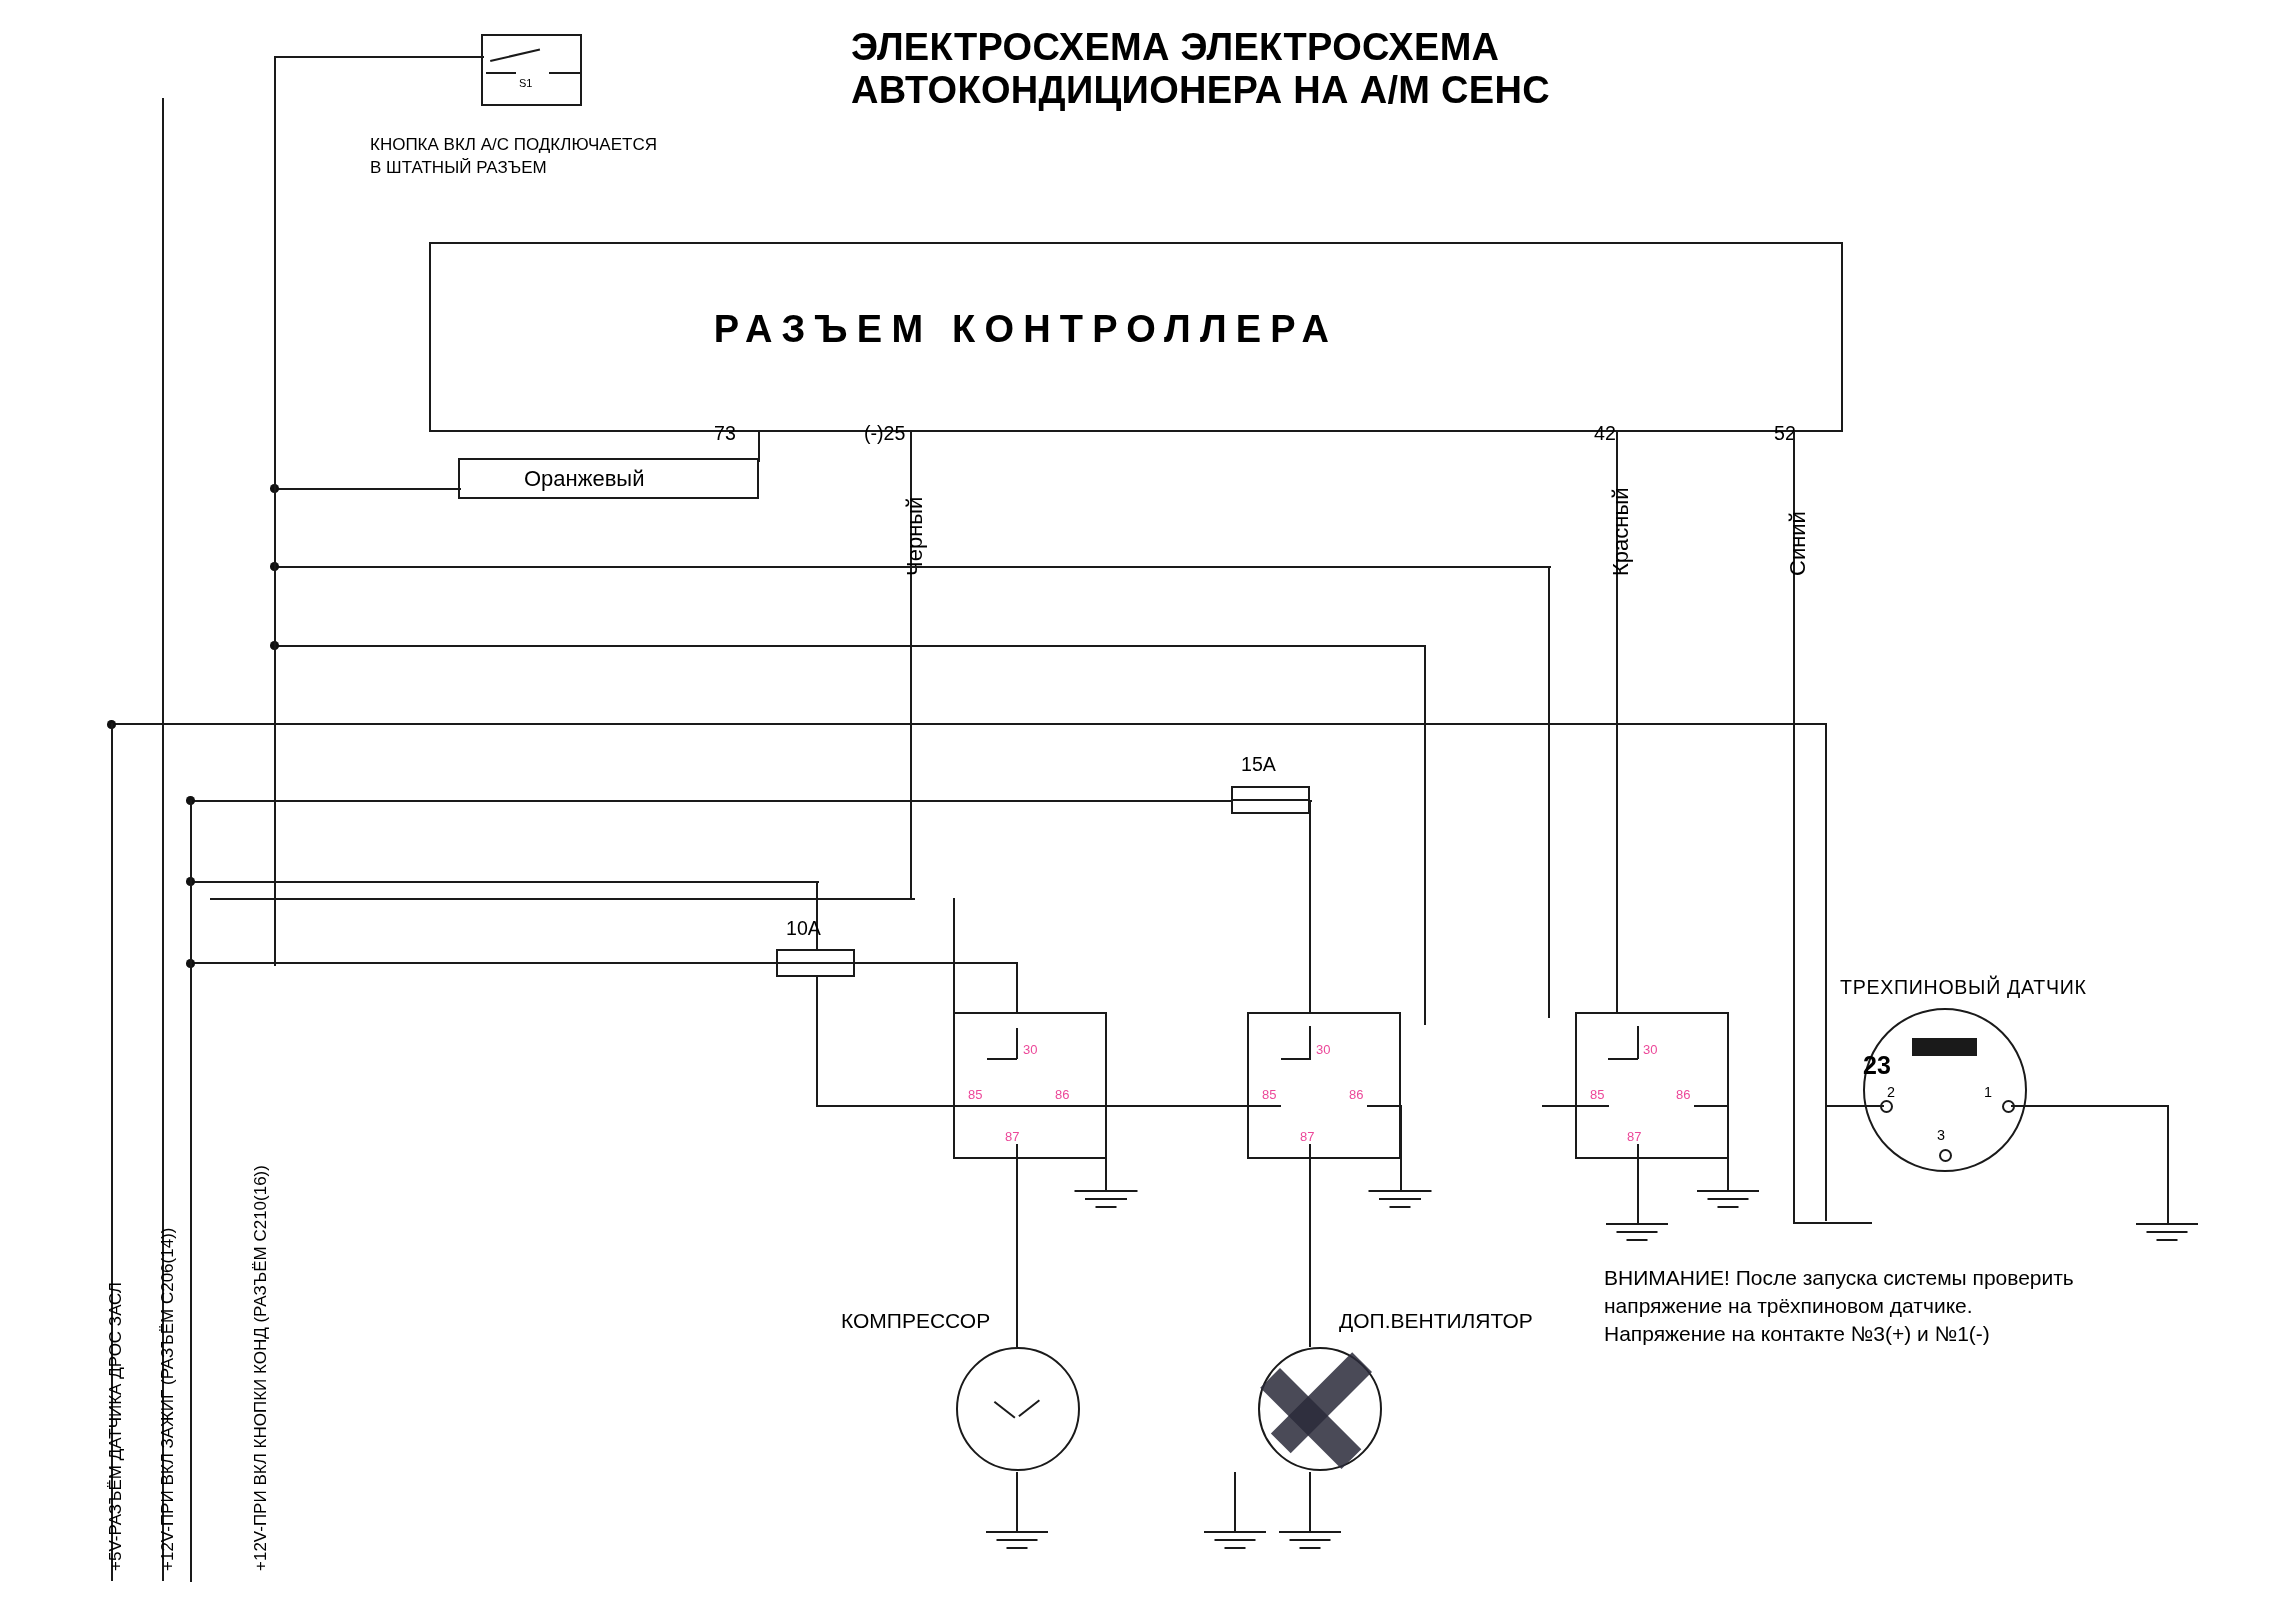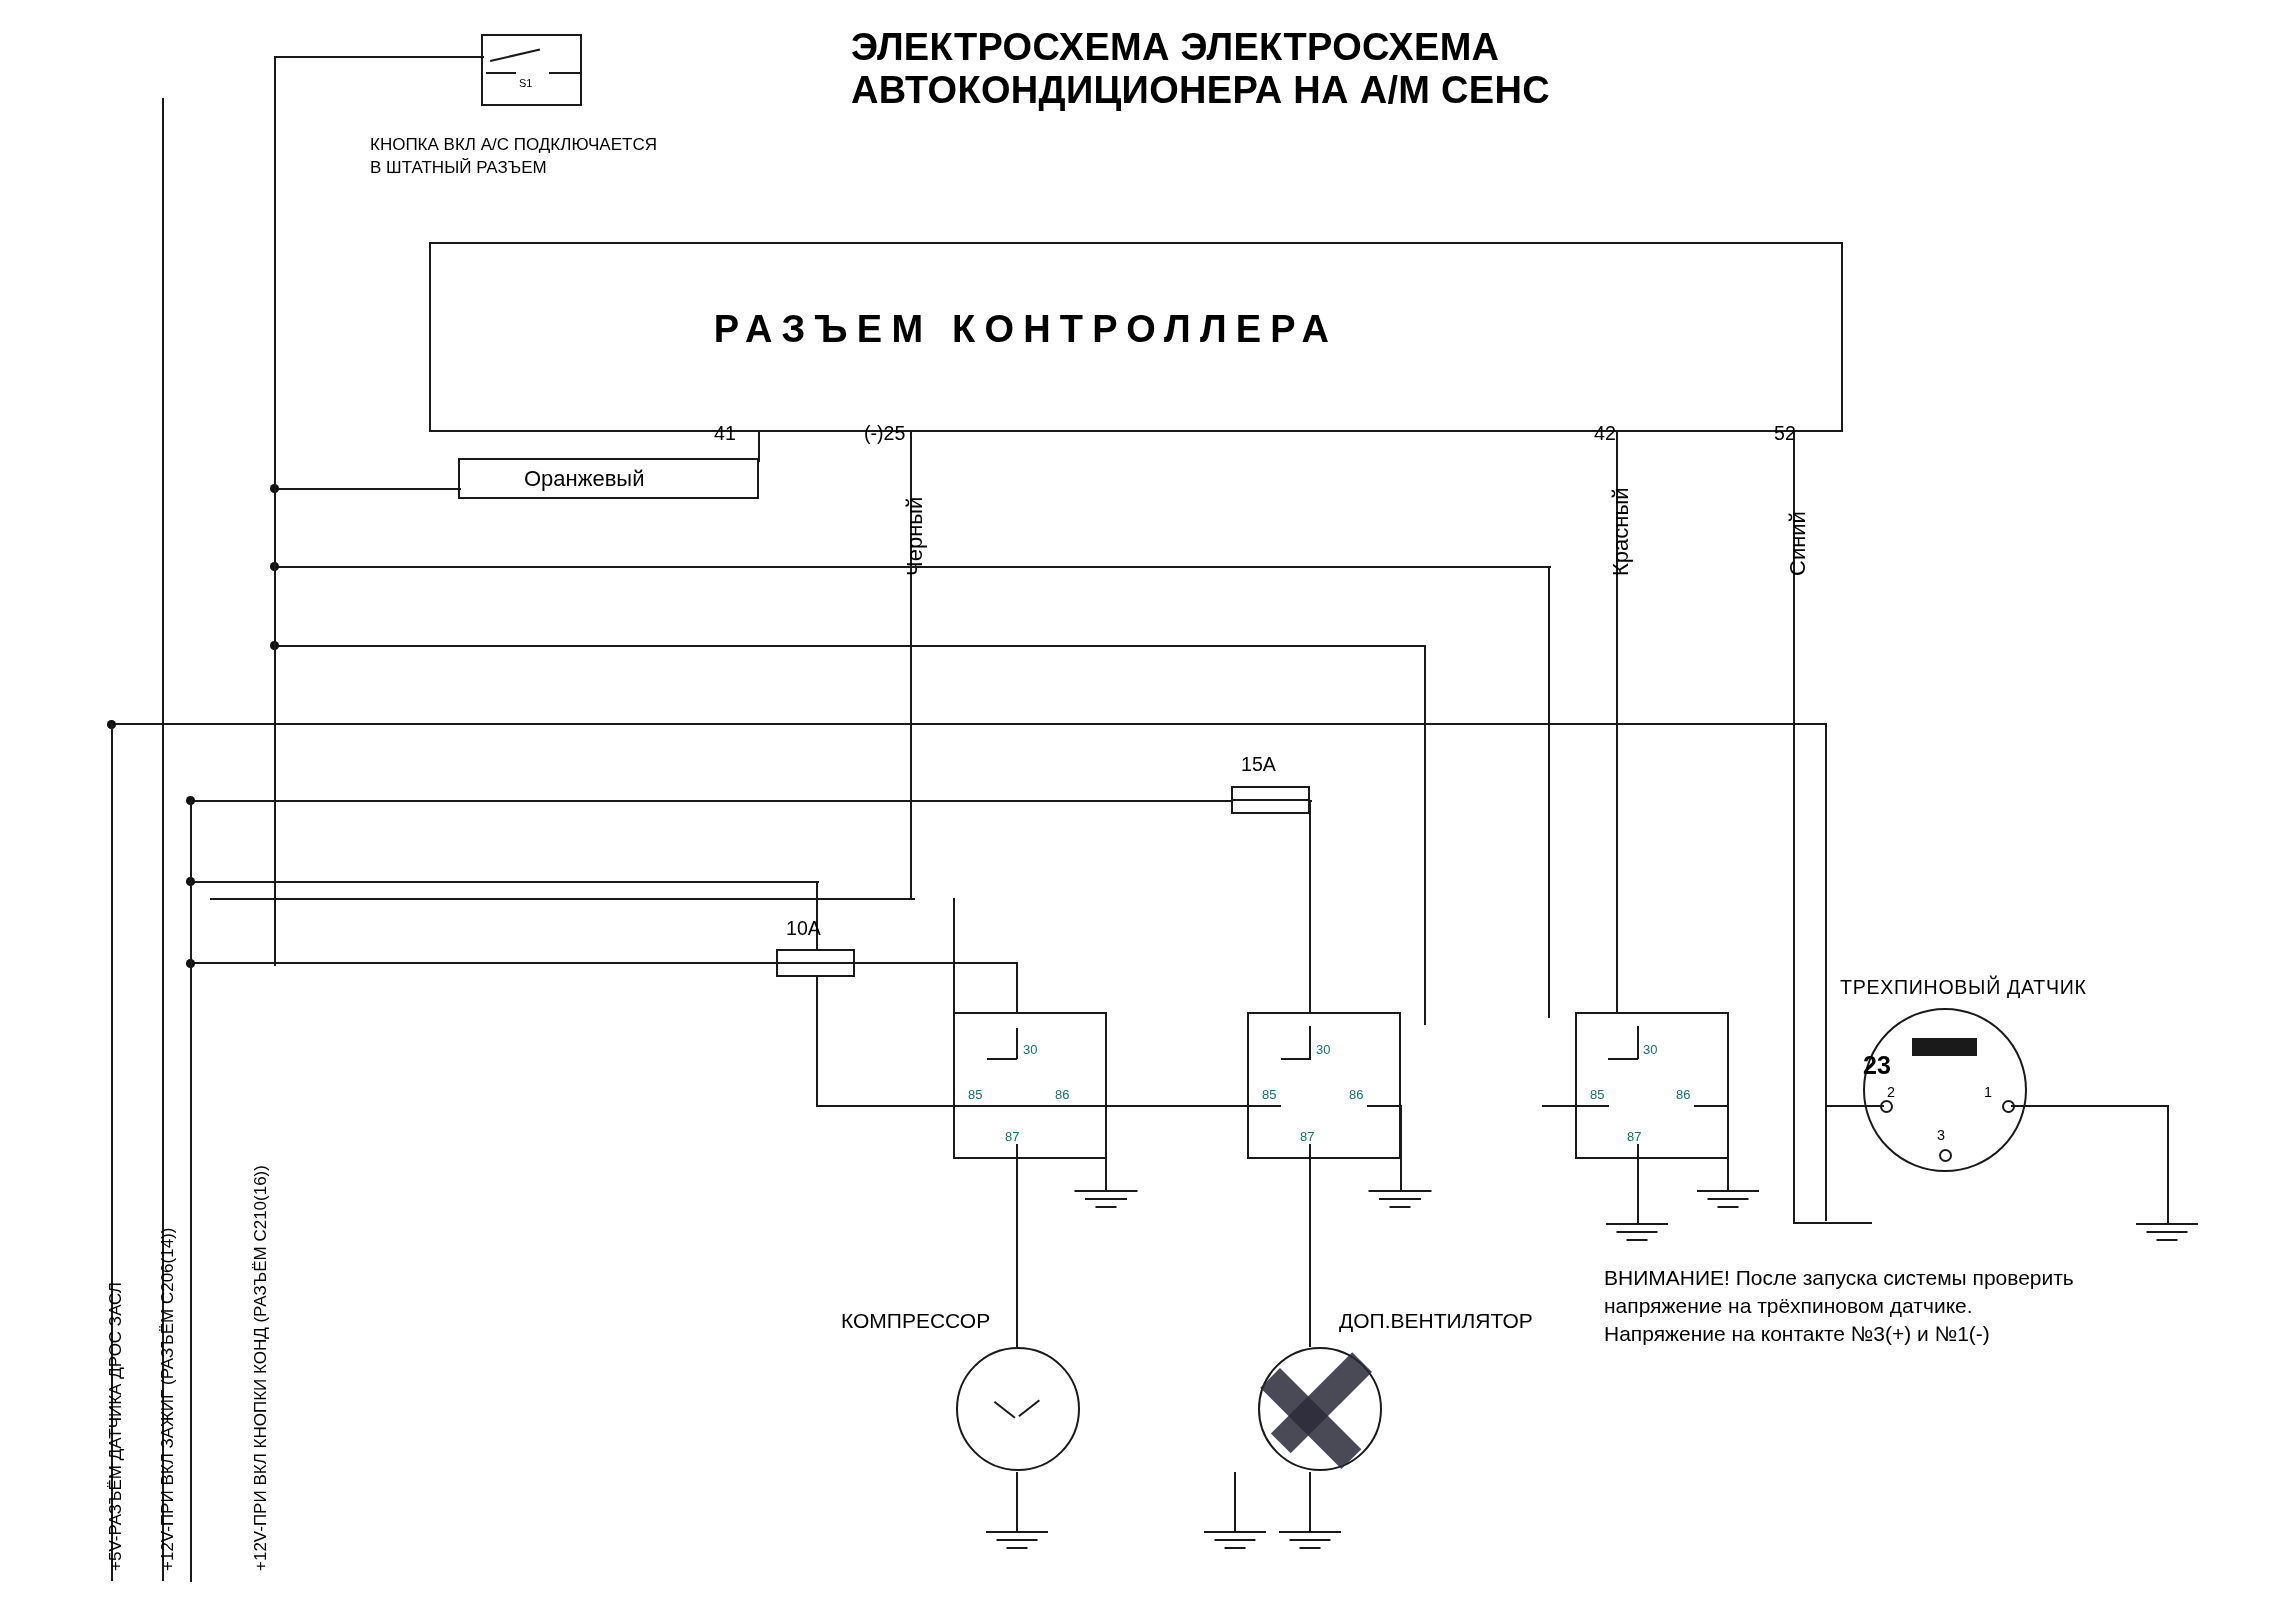--- a/index.html
+++ b/index.html
@@ -26,21 +26,21 @@
     left:429px;top:242px;width:1414px;height:190px;
   }
   #ctrl-label{
     position:absolute;left:429px;top:308px;width:1194px;text-align:center;
     font-size:38px;font-weight:bold;letter-spacing:9.2px;
   }
   .pinno{font-size:19.6px;}
   .smalllbl{font-size:17px;line-height:1.25;}
   .colorbox{position:absolute;border:2px solid #1a1a1a;background:#fff;box-sizing:border-box;}
   .relay{position:absolute;border:2px solid #1a1a1a;background:#fff;box-sizing:border-box;}
-  .relaypin{position:absolute;font-size:13px;color:#0f766e;}
+  .relaypin{position:absolute;font-size:13px;color:#ec4899;}
   .fuse{position:absolute;border:2px solid #1a1a1a;background:#fff;box-sizing:border-box;}
   .fuse:before{content:"";position:absolute;left:0px;top:50%;width:100%;height:2px;background:#1a1a1a;transform:translateY(-50%);}
   .circle{position:absolute;border:2px solid #1a1a1a;border-radius:50%;background:#fff;box-sizing:border-box;}
   .gnd{position:absolute;}
   .gnd i{position:absolute;background:#1a1a1a;height:2px;left:50%;transform:translateX(-50%);}
   .note{position:absolute;font-size:21px;line-height:1.34;}
   .sw-box{position:absolute;border:2px solid #1a1a1a;background:#fff;box-sizing:border-box;}
   .tiny{font-size:11px;}
 </style>
 </head>
@@ -62,21 +62,21 @@
 
   <div class="txt smalllbl" style="left:370px;top:134px;">КНОПКА ВКЛ А/С ПОДКЛЮЧАЕТСЯ</div>
   <div class="txt smalllbl" style="left:370px;top:157px;">В ШТАТНЫЙ РАЗЪЕМ</div>
 
   <div class="ln h" style="left:274px;top:56px;width:210px;"></div>
   <div class="ln v" style="left:274px;top:56px;height:432px;"></div>
 
   <div class="box" id="ctrl"></div>
   <div id="ctrl-label">РАЗЪЕМ КОНТРОЛЛЕРА</div>
 
-  <div class="txt pinno" style="left:714px;top:422px;">41</div>
+  <div class="txt pinno" style="left:714px;top:422px;">73</div>
   <div class="txt pinno" style="left:864px;top:422px;">(-)25</div>
   <div class="txt pinno" style="left:1594px;top:422px;">42</div>
   <div class="txt pinno" style="left:1774px;top:422px;">52</div>
 
   <div class="colorbox" style="left:458px;top:458px;width:301px;height:41px;"></div>
   <div class="txt" style="left:524px;top:466px;font-size:22px;">Оранжевый</div>
   <div class="ln v" style="left:758px;top:432px;height:29.5px;"></div>
   <div class="ln h" style="left:274px;top:488px;width:187px;"></div>
   <div class="dot" style="left:270px;top:484px;"></div>
 

